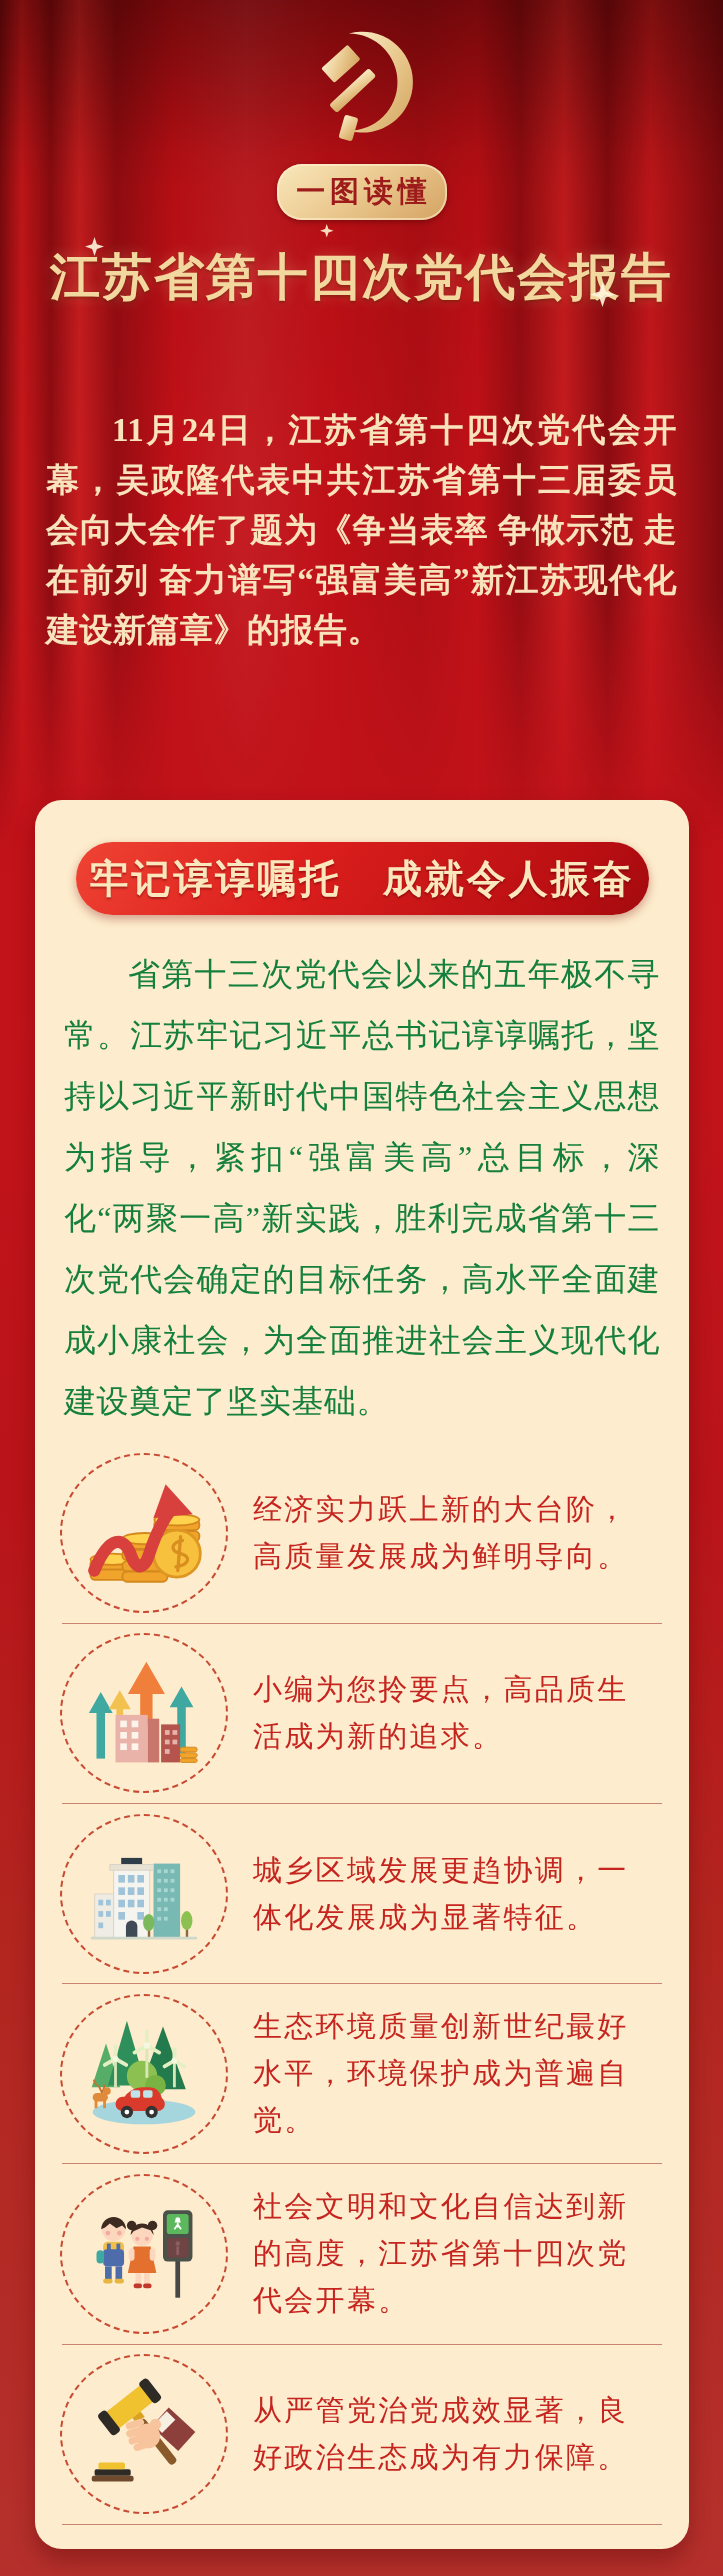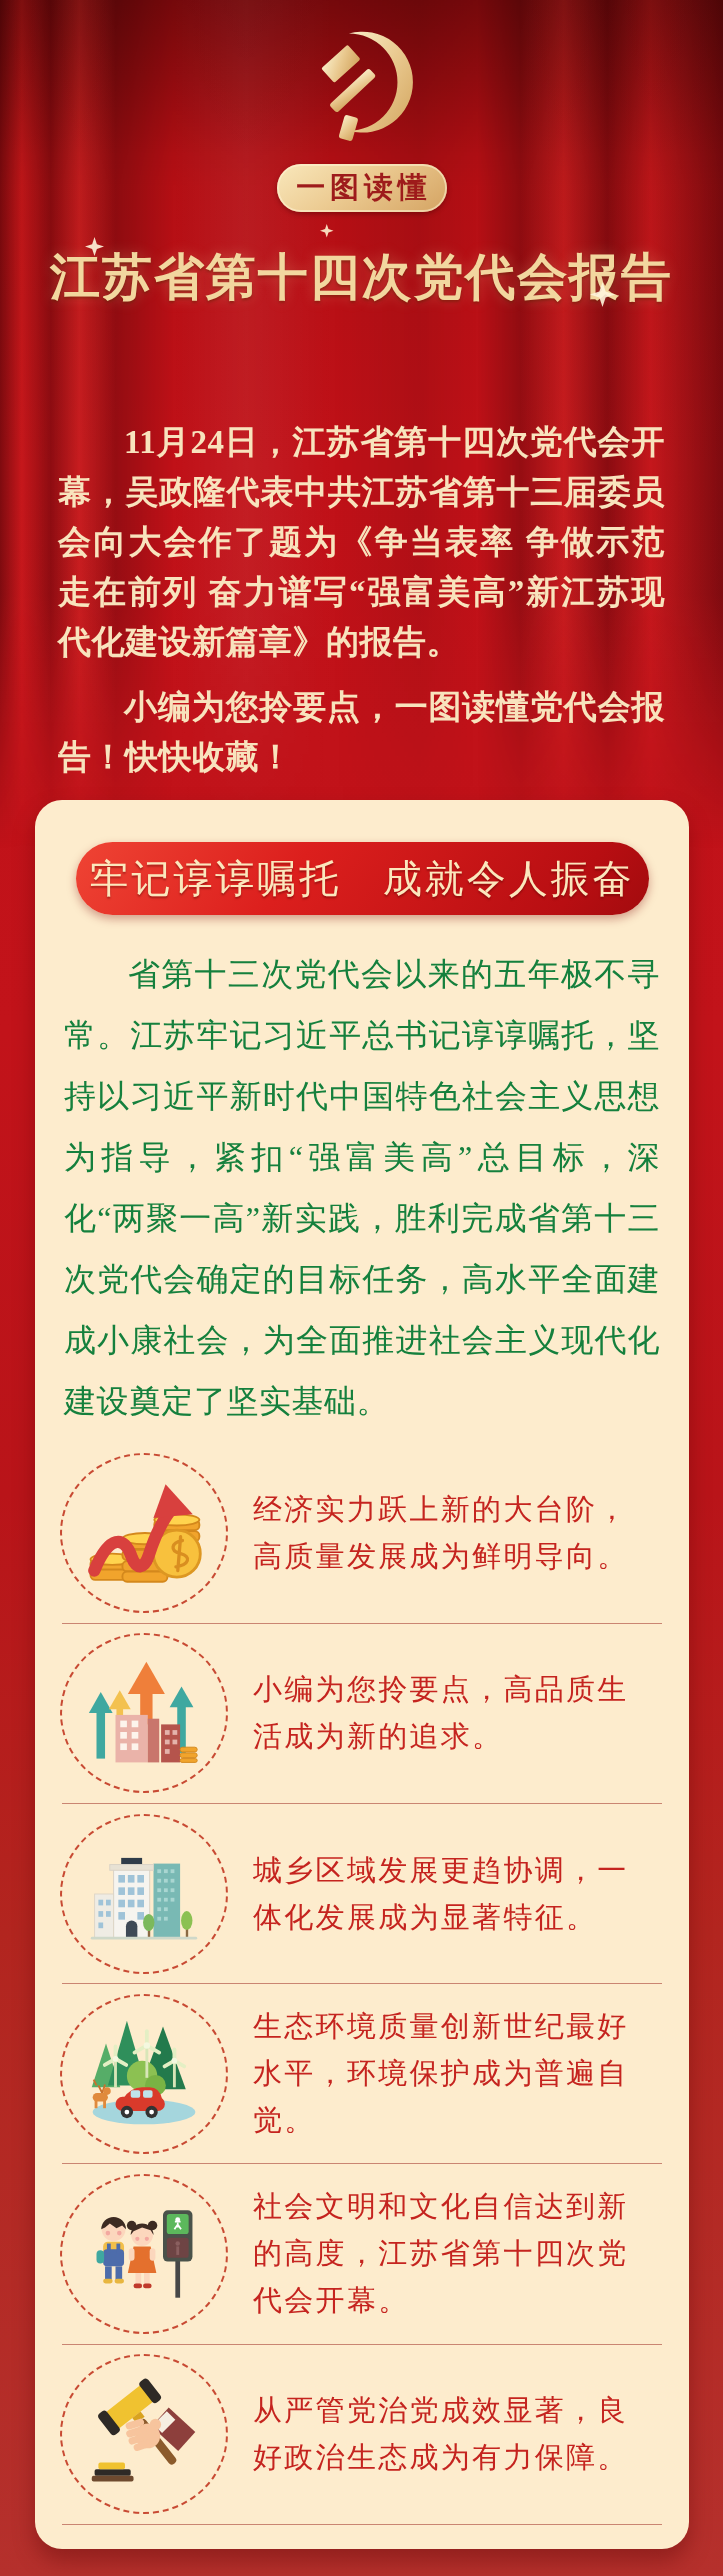--- a/index.html
+++ b/index.html
@@ -18,50 +18,50 @@
         rgba(255,120,90,.12) 11%,rgba(0,0,0,.22) 16%,rgba(0,0,0,0) 24%,
         rgba(255,255,255,.05) 34%,rgba(0,0,0,0) 46%,rgba(0,0,0,.08) 58%,
         rgba(0,0,0,0) 66%,rgba(0,0,0,.22) 72%,rgba(255,120,90,.10) 78%,
         rgba(0,0,0,.28) 84%,rgba(255,100,80,.08) 90%,rgba(0,0,0,.34) 100%);
     -webkit-mask-image:linear-gradient(180deg,#000 70%,transparent 100%);
             mask-image:linear-gradient(180deg,#000 70%,transparent 100%);
   }
   .emblem{position:absolute;top:25px;left:50%;transform:translateX(-50%);width:112px;height:118px;}
   .badge{
     position:absolute;top:164px;left:50%;transform:translateX(-50%);
-    width:170px;height:48px;border-radius:25px;
+    width:170px;height:56px;border-radius:25px;
     background:linear-gradient(145deg,#f9e8bc 0%,#eccb92 45%,#d4a362 100%);
     box-shadow:0 1.9px 5.8px rgba(60,0,0,.4), inset 0 0 0 1.9px rgba(255,244,214,.55);
     display:flex;align-items:center;justify-content:center;
   }
   .badge span{font-size:29px;font-weight:700;color:#9e1b1b;letter-spacing:4.8px;text-indent:4.8px;}
   .title{
     position:absolute;top:244px;left:0;width:723px;text-align:center;
     font-size:50px;font-weight:700;letter-spacing:1.9px;color:#f2d79f;
     text-shadow:0 1.9px 2.9px rgba(90,30,0,.45), 0 0 13.5px rgba(255,230,170,.25);
   }
   .sparkle{position:absolute;opacity:.9;pointer-events:none;}
   .intro{position:absolute;top:405px;left:46px;width:631px;color:#f8e3bd;}
   .intro p{
-    margin:12px;font-size:33px;line-height:50px;font-weight:700;
+    margin:0;font-size:33px;line-height:50px;font-weight:700;
     text-align:justify;text-indent:2em;letter-spacing:0.5px;
   }
   .intro p + p{margin-top:15.4px;}
   .card{
     position:absolute;top:800px;left:35px;width:654px;height:1749px;
     background:#fdeccd;border-radius:27px;box-sizing:border-box;
     padding:0 25px;box-shadow:0 11.6px 21px rgba(80,0,0,.35);
   }
   .banner{
     margin:42px auto 0;width:573px;height:73px;border-radius:37px;
     background:linear-gradient(125deg,#ef4434 0%,#dc1f1d 38%,#b80e12 85%,#a20b0e 100%);
     box-shadow:0 3.9px 9.6px rgba(130,10,10,.35);
     display:flex;align-items:center;justify-content:center;
   }
-  .banner span{font-size:39px;font-weight:400;color:#fbe7bd;letter-spacing:2.9px;text-shadow:0 1.9px 1.9px rgba(80,0,0,.4);text-align:center;}
+  .banner span{font-size:39px;font-weight:700;color:#fbe7bd;letter-spacing:2.9px;text-shadow:0 1.9px 1.9px rgba(80,0,0,.4);text-align:center;}
   .card-body{
     margin:29px 3.9px 0;font-size:32px;line-height:61px;color:#15803d;
     text-align:justify;text-indent:2em;letter-spacing:0.5px;
   }
   .items{margin-top:11.6px;}
   .item{display:flex;align-items:center;gap:25px;padding:9.6px 0;}
   .icon-ring{
     flex:none;width:164px;height:156px;border:2.9px dashed #c84a33;border-radius:50%;
     display:flex;align-items:center;justify-content:center;
   }
@@ -102,21 +102,20 @@
   </svg>
 <svg class="sparkle" style="left:590px;top:282px;width:25px;height:25px;" viewBox="0 0 24 24">
     <path d="M12 0 L15 9 L24 12 L15 15 L12 24 L9 15 L0 12 L9 9 Z" fill="#fff6dd"></path>
   </svg>
 <svg class="sparkle" style="left:320px;top:224px;width:13.5px;height:13.5px;" viewBox="0 0 24 24">
     <path d="M12 0 L15 9 L24 12 L15 15 L12 24 L9 15 L0 12 L9 9 Z" fill="#fff2cf"></path>
   </svg>
 
 <div class="intro">
   <p>11月24日，江苏省第十四次党代会开幕，吴政隆代表中共江苏省第十三届委员会向大会作了题为《争当表率 争做示范 走在前列 奋力谱写“强富美高”新江苏现代化建设新篇章》的报告。</p>
-  <p>小编为您拎要点，一图读懂党代会报告！快快收藏！</p>
 </div>
 
 <svg class="watermark" viewBox="0 0 130 100">
   <g stroke="#fdf6e8" stroke-width="3" fill="none" opacity=".8">
     <path d="M40 2 L78 34 L40 66 L2 34 Z"></path>
     <path d="M78 6 L112 36 L78 64 L46 36 Z"></path>
   </g>
   <text x="38" y="86" font-size="17" font-weight="bold" letter-spacing="3" fill="#fdf6e8" font-family="Liberation Sans, sans-serif">NEWS</text>
 </svg>
 

